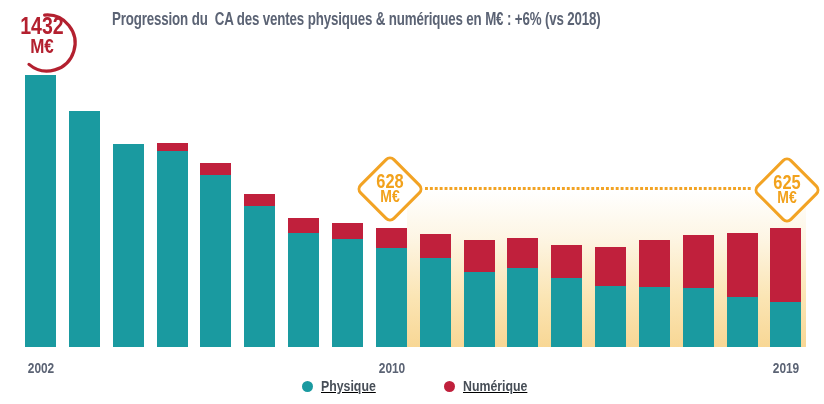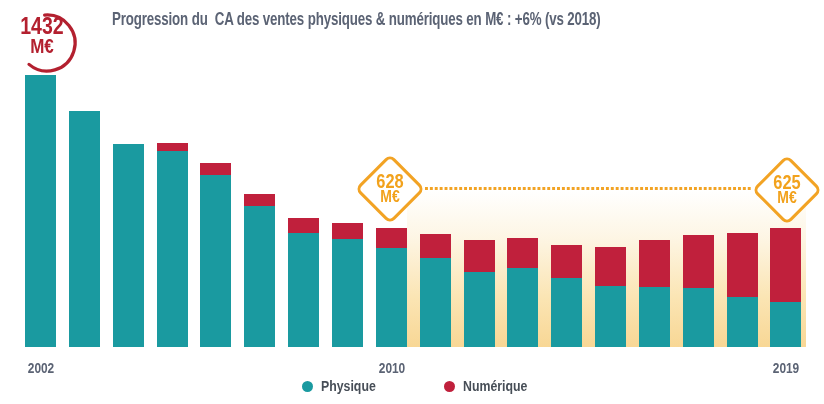--- a/index.html
+++ b/index.html
@@ -76,21 +76,21 @@
     position:absolute; top:360px; color:#5b6374; font-weight:bold;
     font-size:14px; transform:translateX(-50%) scaleX(0.85);
     z-index:6; white-space:nowrap;
   }
   #year-2002 { left:41px; }
   #year-2010 { left:392px; }
   #year-2019 { left:786px; }
 
   
   .legend { position:absolute; left:0; top:378px; width:824px; z-index:6; }
-  .legend-item { position:absolute; display:flex; align-items:center; }
+  .legend-item { position:absolute; display:flex; align-items:center;text-decoration:underline; }
   #legend-physique  { left:302px; }
   #legend-numerique { left:444px; }
   .legend-dot { width:11px; height:11px; border-radius:50%; margin-right:8px; }
   .dot-physique  { background:#1a9aa0; }
   .dot-numerique { background:#c0203c; }
   .legend-text {
     font-size:14px; font-weight:bold; color:#474e57;
     transform:scaleX(0.88); transform-origin:0 50%; white-space:nowrap;
   }
 </style>

